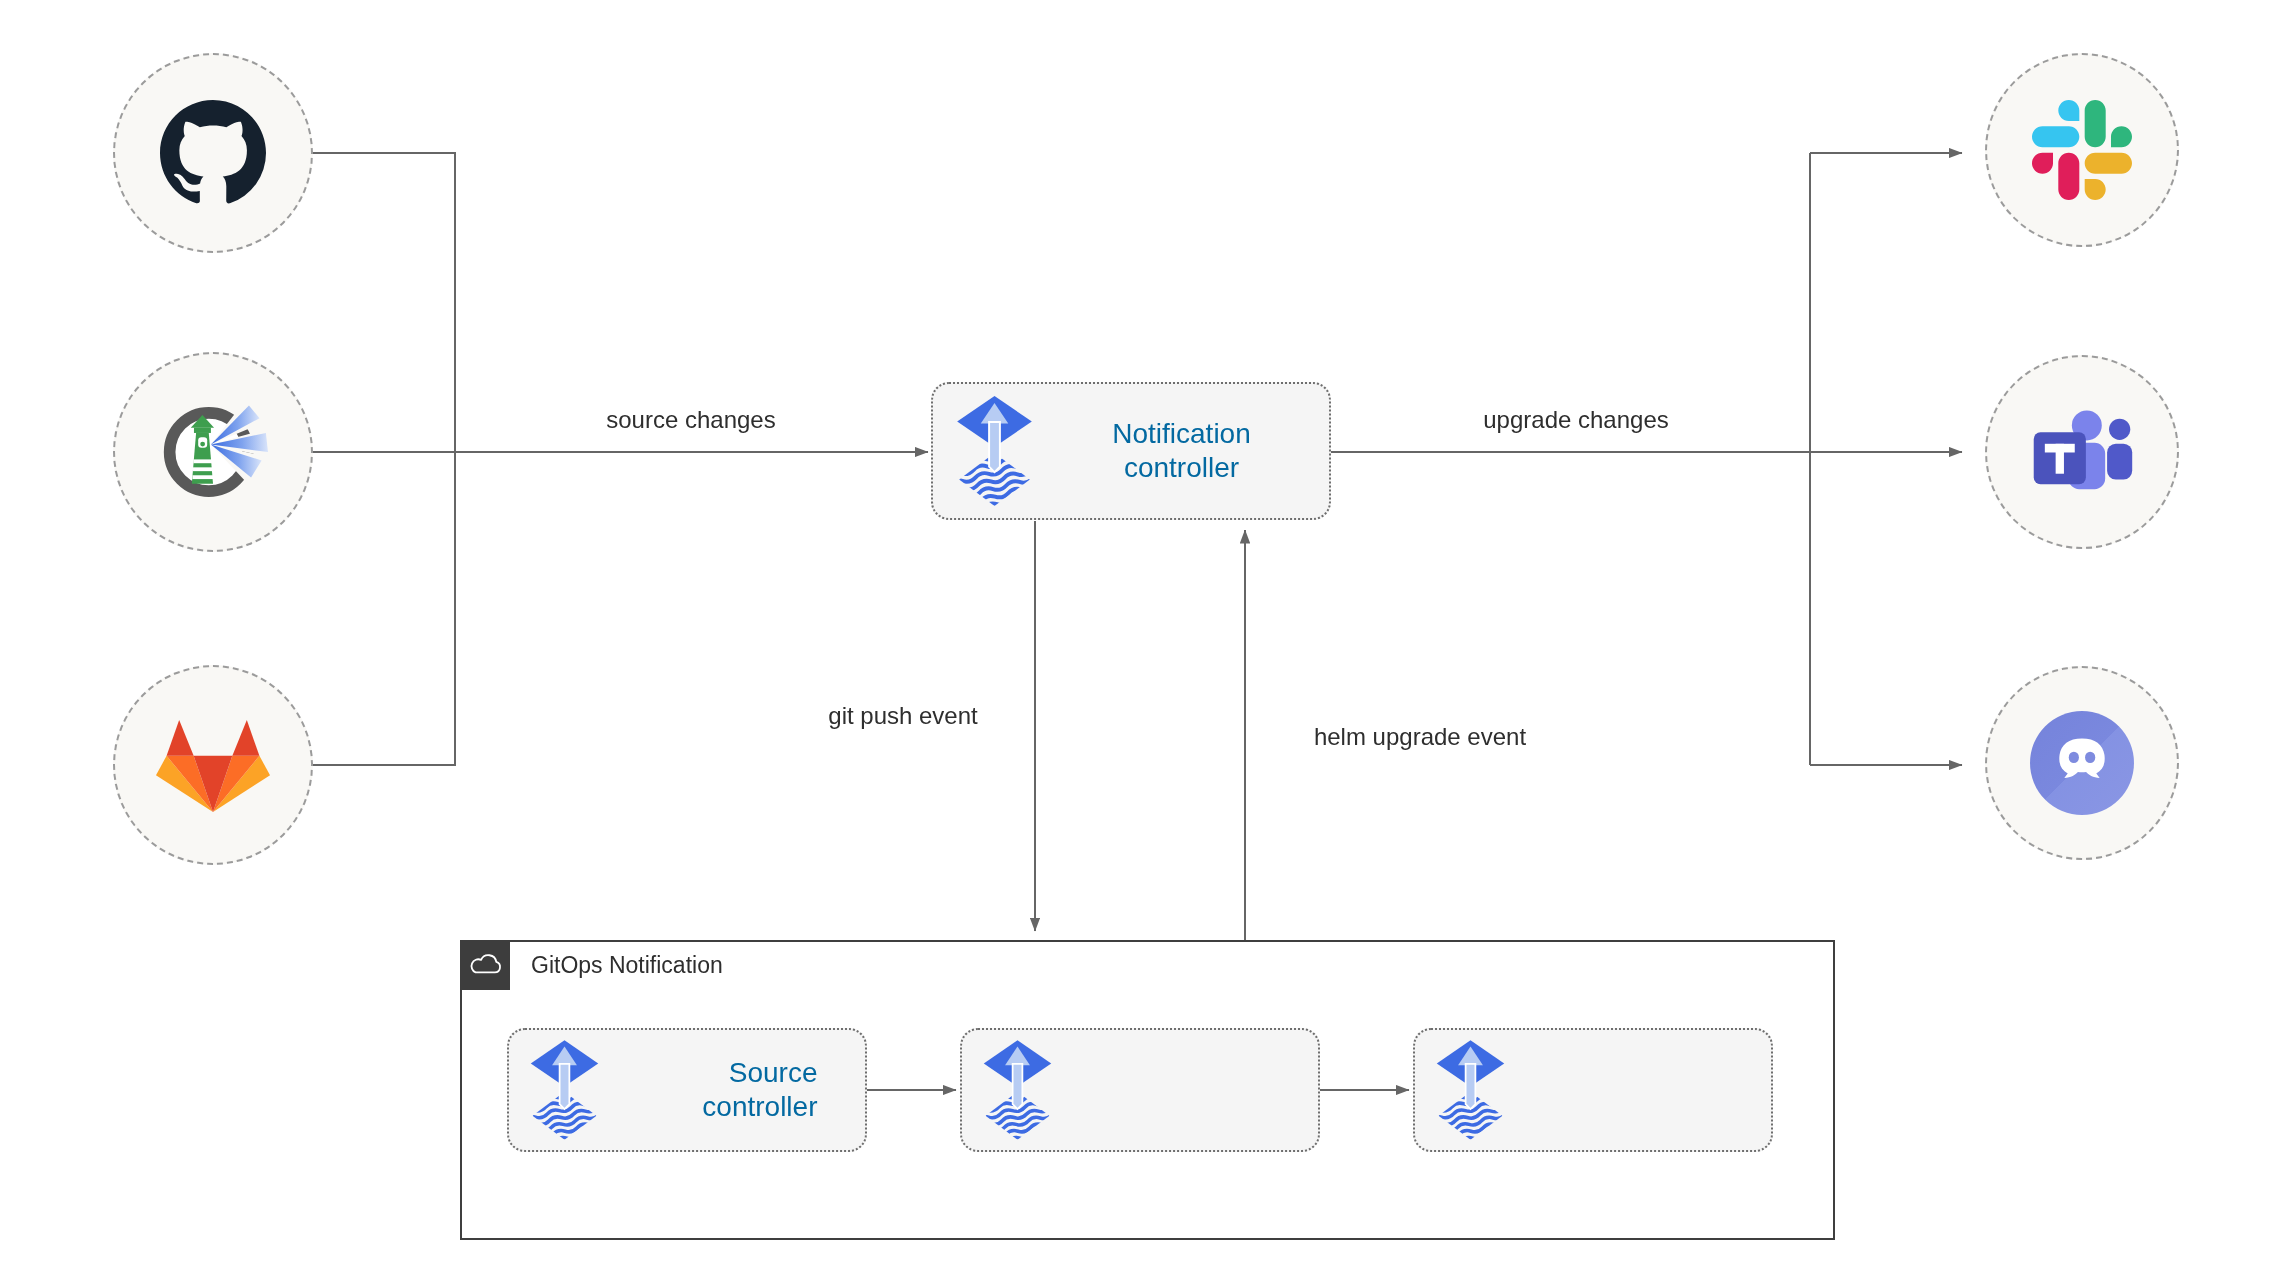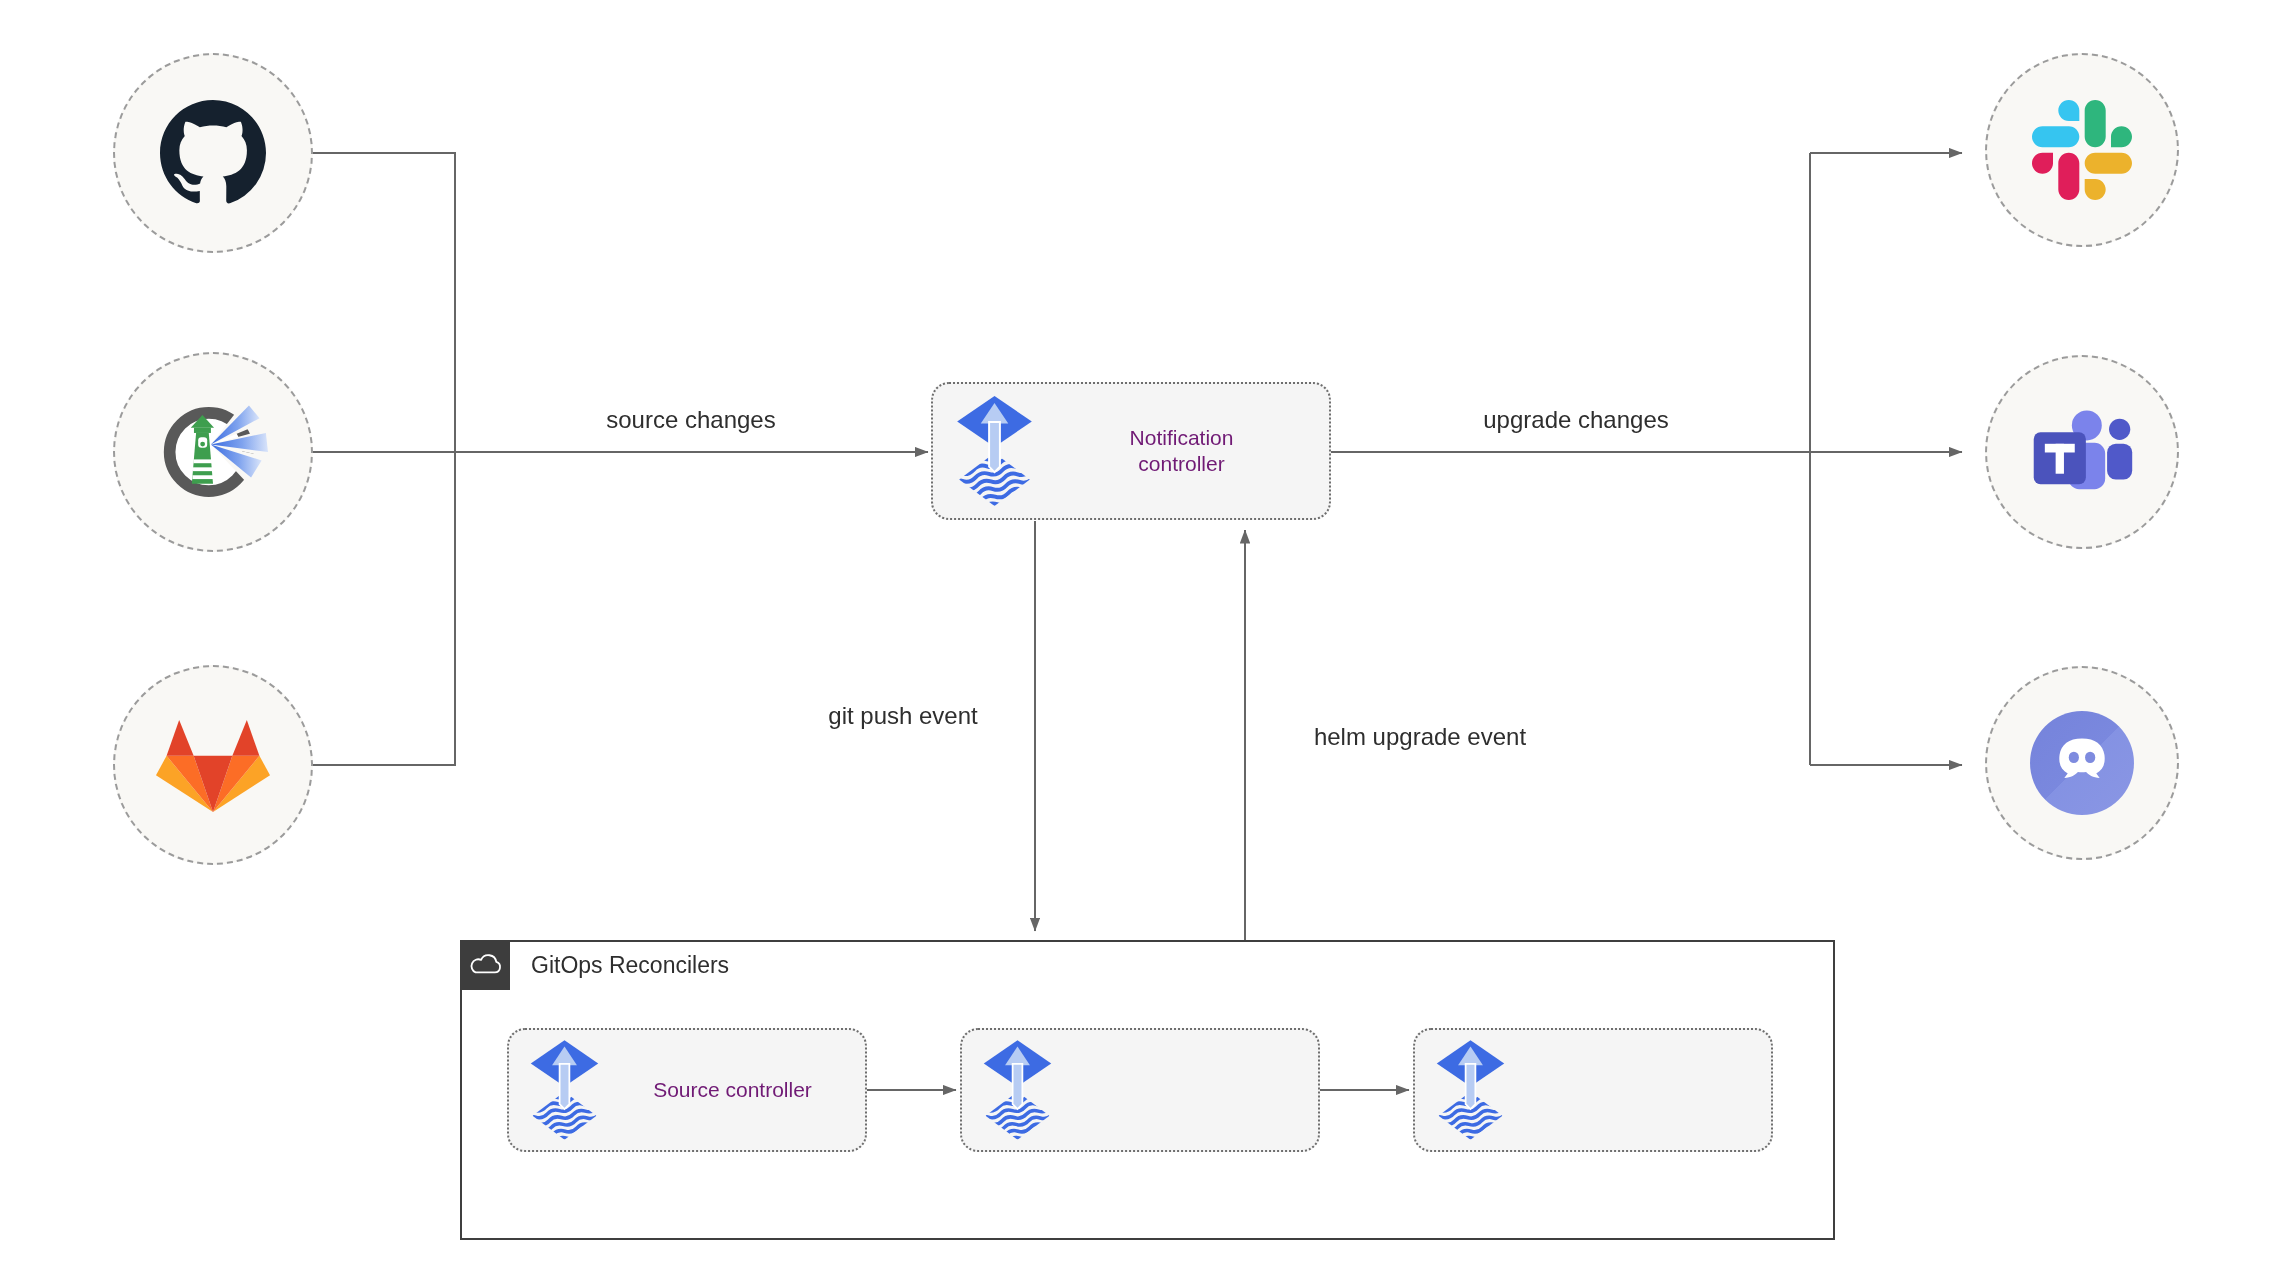--- a/index.html
+++ b/index.html
@@ -42,21 +42,21 @@
   }
   #nb-notification{left:931px;top:382px;width:400px;height:138px;padding-left:22px;}
   #rb-source{left:507px;top:1028px;width:360px;height:124px;padding-left:20px;}
   #rb-kustomize{left:960px;top:1028px;width:360px;height:124px;padding-left:20px;}
   #rb-helm{left:1413px;top:1028px;width:360px;height:124px;padding-left:20px;}
   .ctrl .flux{line-height:0;flex:0 0 auto;}
   .ctrl .ctrl-label{
     flex:1 1 auto;
     display:flex;align-items:center;justify-content:center;
     text-align:center;
-    font-size:21px;line-height:1.22;color:#701a75;
+    font-size:28px;line-height:1.22;color:#0369a1;
   }
   .ctrl .ctrl-label span{display:inline-block;}
   #nb-notification .ctrl-label span{max-width:190px;}
   .rb .ctrl-label span{max-width:170px;text-align:right;}
 
   
   .group{
     position:absolute;
     left:460px;top:940px;width:1375px;height:300px;
     border:2px solid #3f3f3f;
@@ -252,21 +252,21 @@
   <div class="edge-label" id="lbl-git-push">git push event</div>
   <div class="edge-label" id="lbl-helm-upgrade">helm upgrade event</div>
 
   <div class="group">
     <div class="group-head">
       <span class="group-badge">
         <svg width="36" height="26" viewBox="0 0 44 30">
           <path d="M10.5,24 h23.5 a6.5,6.5 0 0 0 1.8,-12.7 a9.8,9.8 0 0 0 -18.6,-2.6 a7.3,7.3 0 0 0 -6.7,15.3 z" fill="none" stroke="#FFFFFF" stroke-width="2.2" stroke-linejoin="round"></path>
         </svg>
       </span>
-      <span class="group-title">GitOps Reconcilers</span>
+      <span class="group-title">GitOps Notification</span>
     </div>
   </div>
 
   <div class="ctrl rb" id="rb-source">
     <span class="flux"><svg width="71" height="100" viewBox="0 0 80 112">
     <defs>
             <clipPath id="fxc1">
               <polygon points="40,58 76,85 40,112 4,85"></polygon>
             </clipPath>
           </defs>

